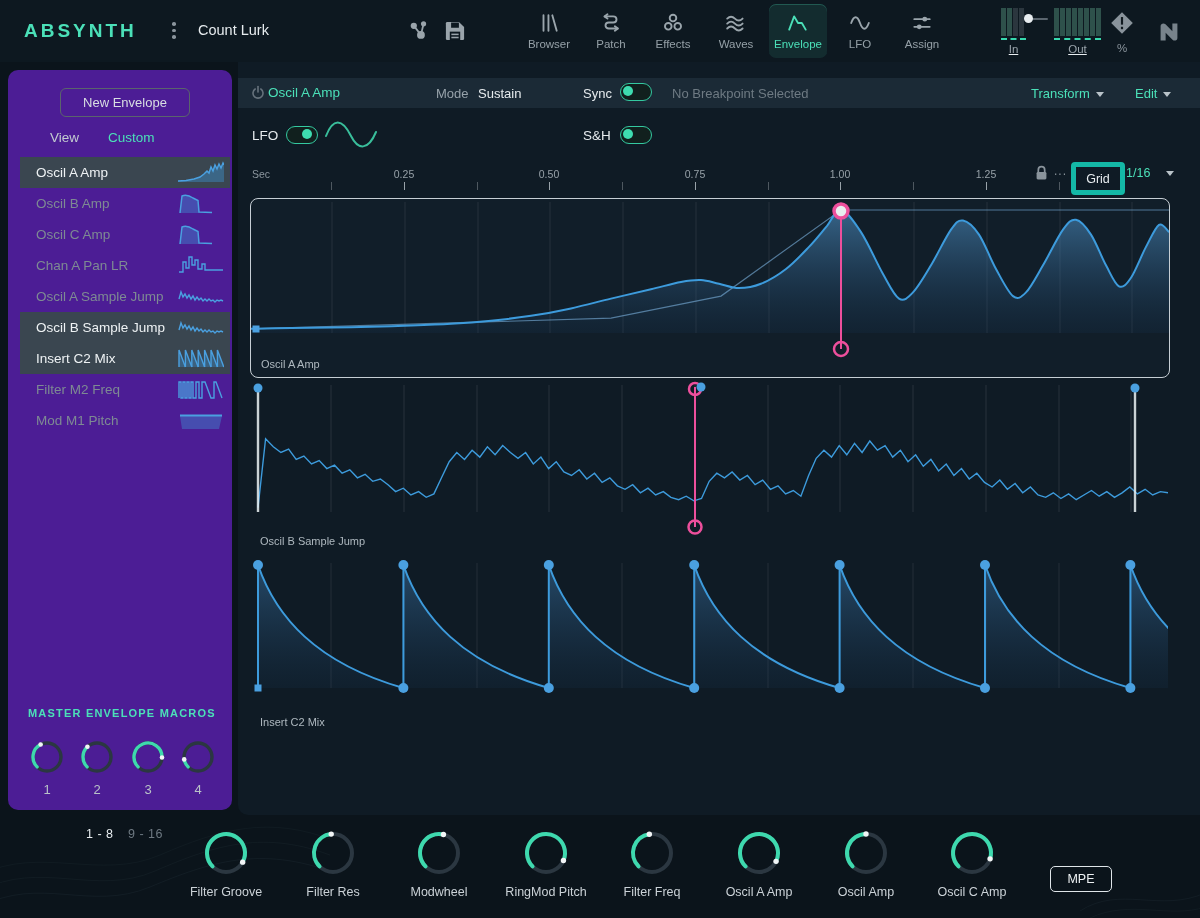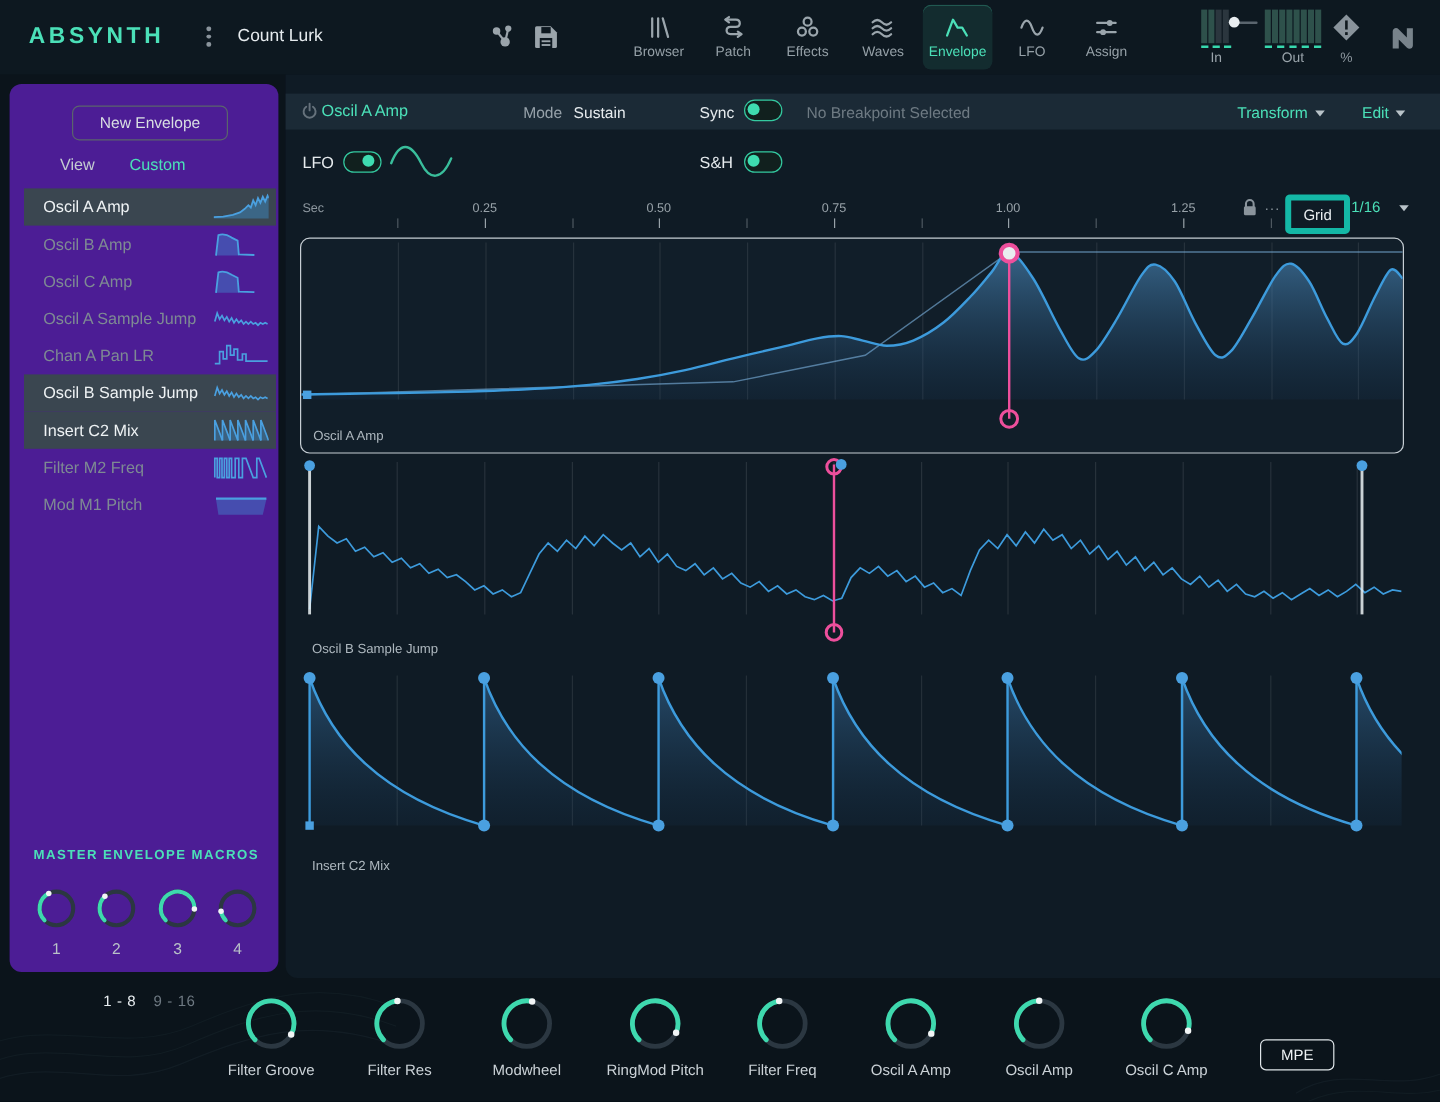--- a/index.html
+++ b/index.html
@@ -13,21 +13,21 @@
   .patch-name{position:absolute;left:198px;top:22px;font-size:14.5px;color:#E6EBEE;}
   .tb-icon{position:absolute;top:18px;width:26px;height:26px;}
   .tabs .tab{position:absolute;top:4px;width:58px;height:54px;border-radius:7px;display:flex;flex-direction:column;
              align-items:center;justify-content:center;gap:4px;cursor:pointer;}
   .tab .tlabel{font-size:11.5px;color:#95A0A7;}
   .tab svg{display:block;}
   .tab .stroke{stroke:#9AA5AC;fill:none;stroke-width:1.7;stroke-linecap:round;stroke-linejoin:round;}
   .tab.active{background:rgba(77,224,185,0.10);box-shadow:inset 0 1px 0 rgba(77,224,185,0.25);}
   .tab.active .tlabel{color:#4BE0B8;}
   .tab.active .stroke{stroke:#4BE0B8;}
-  .meter{position:absolute;top:8px;}
+  .meter{position:absolute;top:8px;text-decoration:underline;}
   .meter .bars{display:flex;gap:1.5px;height:28px;align-items:flex-end;}
   .meter .bar{width:4.5px;height:28px;background:#2B363E;}
   .meter .bar.hot{background:#2E514B;}
   .meter .dash{height:0;border-bottom:2px dashed #37D9AE;margin-top:2px;}
   .meter .mlabel{text-align:center;font-size:11.5px;color:#9AA4AB;margin-top:3px;}
   .mini-slider{position:absolute;left:1026px;top:14px;width:22px;height:10px;cursor:pointer;}
   .mini-slider .track{position:absolute;left:0;top:4px;width:22px;height:2px;background:#5A656E;border-radius:1px;}
   .mini-slider .sknob{position:absolute;left:-2px;top:0;width:9px;height:9px;border-radius:50%;background:#E8EDF0;}
   .percent{position:absolute;left:1108px;top:10px;width:28px;text-align:center;}
   .percent .plab{font-size:11.5px;color:#8A949C;margin-top:2px;}
@@ -271,29 +271,29 @@
             </svg></span>
         </div>
       <div class="env-item">
         <span class="elabel">Oscil C Amp</span>
         <span class="thumb"><svg width="46" height="24" viewBox="0 0 46 24">
               <path d="M2,22 L4,5 C8,3.5 12,5 15,7 L20,9.5 L21,21 L21,22 Z" fill="rgba(63,150,214,0.40)"></path>
               <path d="M2,22 L4,5 C8,3.5 12,5 15,7 L20,9.5 L21,21 L34,21.5" fill="none" stroke="#4AA0E0" stroke-width="1.5"></path>
             </svg></span>
         </div>
       <div class="env-item">
+        <span class="elabel">Chan A Pan LR</span>
+        <span class="thumb"><svg width="46" height="24" viewBox="0 0 46 24">
+              <path d="M1,19 L5,19 L5,9 L8,9 L8,15 L11,15 L11,4 L14,4 L14,12 L17,12 L17,7 L20,7 L20,16 L24,16 L24,11 L27,11 L27,17 L45,17" fill="none" stroke="#4AA0E0" stroke-width="1.4"></path>
+            </svg></span>
+        </div>
+      <div class="env-item">
         <span class="elabel">Oscil A Sample Jump</span>
         <span class="thumb"><svg width="46" height="24" viewBox="0 0 46 24">
               <path d="M1,15 L3,8 L5,13 L7,10 L9,14 L11,11 L13,15 L15,12 L17,16 L19,13 L21,16 L23,14 L25,17 L27,15 L29,17 L31,15 L33,17 L35,16 L37,18 L39,16 L41,17 L43,16 L45,17" fill="none" stroke="#4AA0E0" stroke-width="1.4"></path>
-            </svg></span>
-        </div>
-      <div class="env-item">
-        <span class="elabel">Chan A Pan LR</span>
-        <span class="thumb"><svg width="46" height="24" viewBox="0 0 46 24">
-              <path d="M1,19 L5,19 L5,9 L8,9 L8,15 L11,15 L11,4 L14,4 L14,12 L17,12 L17,7 L20,7 L20,16 L24,16 L24,11 L27,11 L27,17 L45,17" fill="none" stroke="#4AA0E0" stroke-width="1.4"></path>
             </svg></span>
         </div>
       <div class="env-item selected">
         <span class="elabel">Oscil B Sample Jump</span>
         <span class="thumb"><svg width="46" height="24" viewBox="0 0 46 24">
               <path d="M1,15 L3,8 L5,13 L7,10 L9,14 L11,11 L13,15 L15,12 L17,16 L19,13 L21,16 L23,14 L25,17 L27,15 L29,17 L31,15 L33,17 L35,16 L37,18 L39,16 L41,17 L43,16 L45,17" fill="none" stroke="#4AA0E0" stroke-width="1.4"></path>
             </svg></span>
         </div>
       <div class="env-item selected">
         <span class="elabel">Insert C2 Mix</span>

